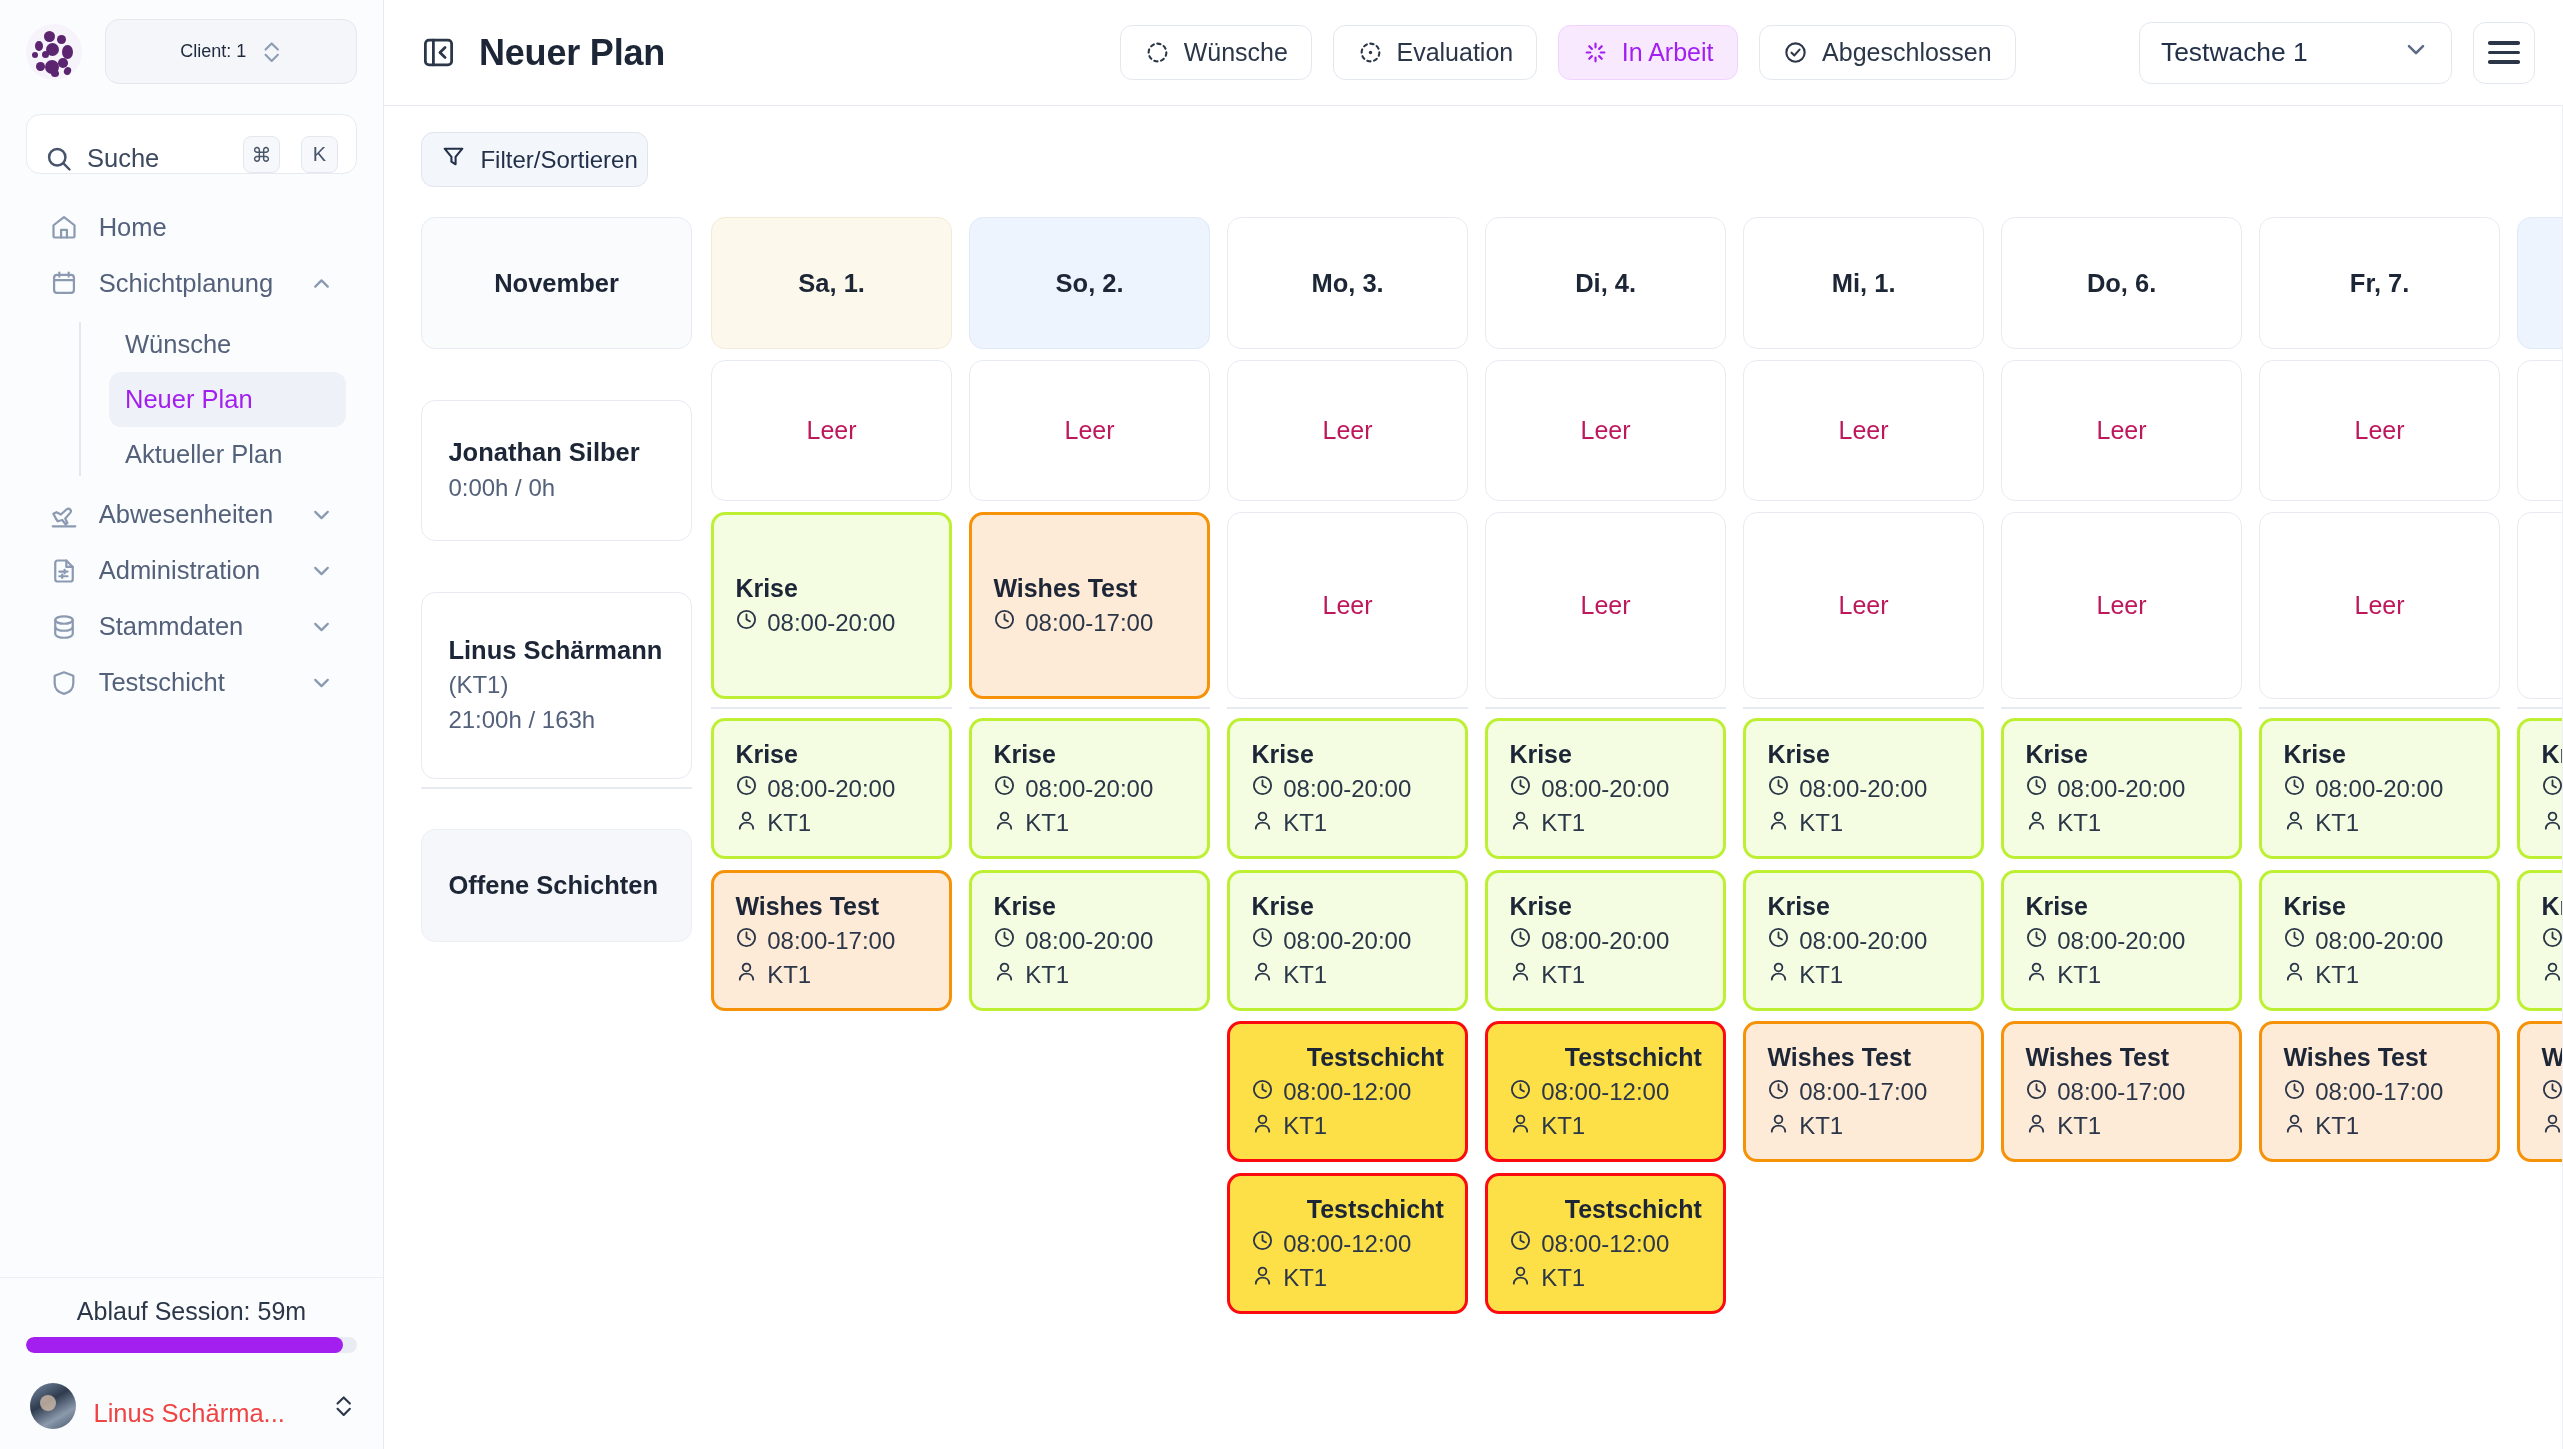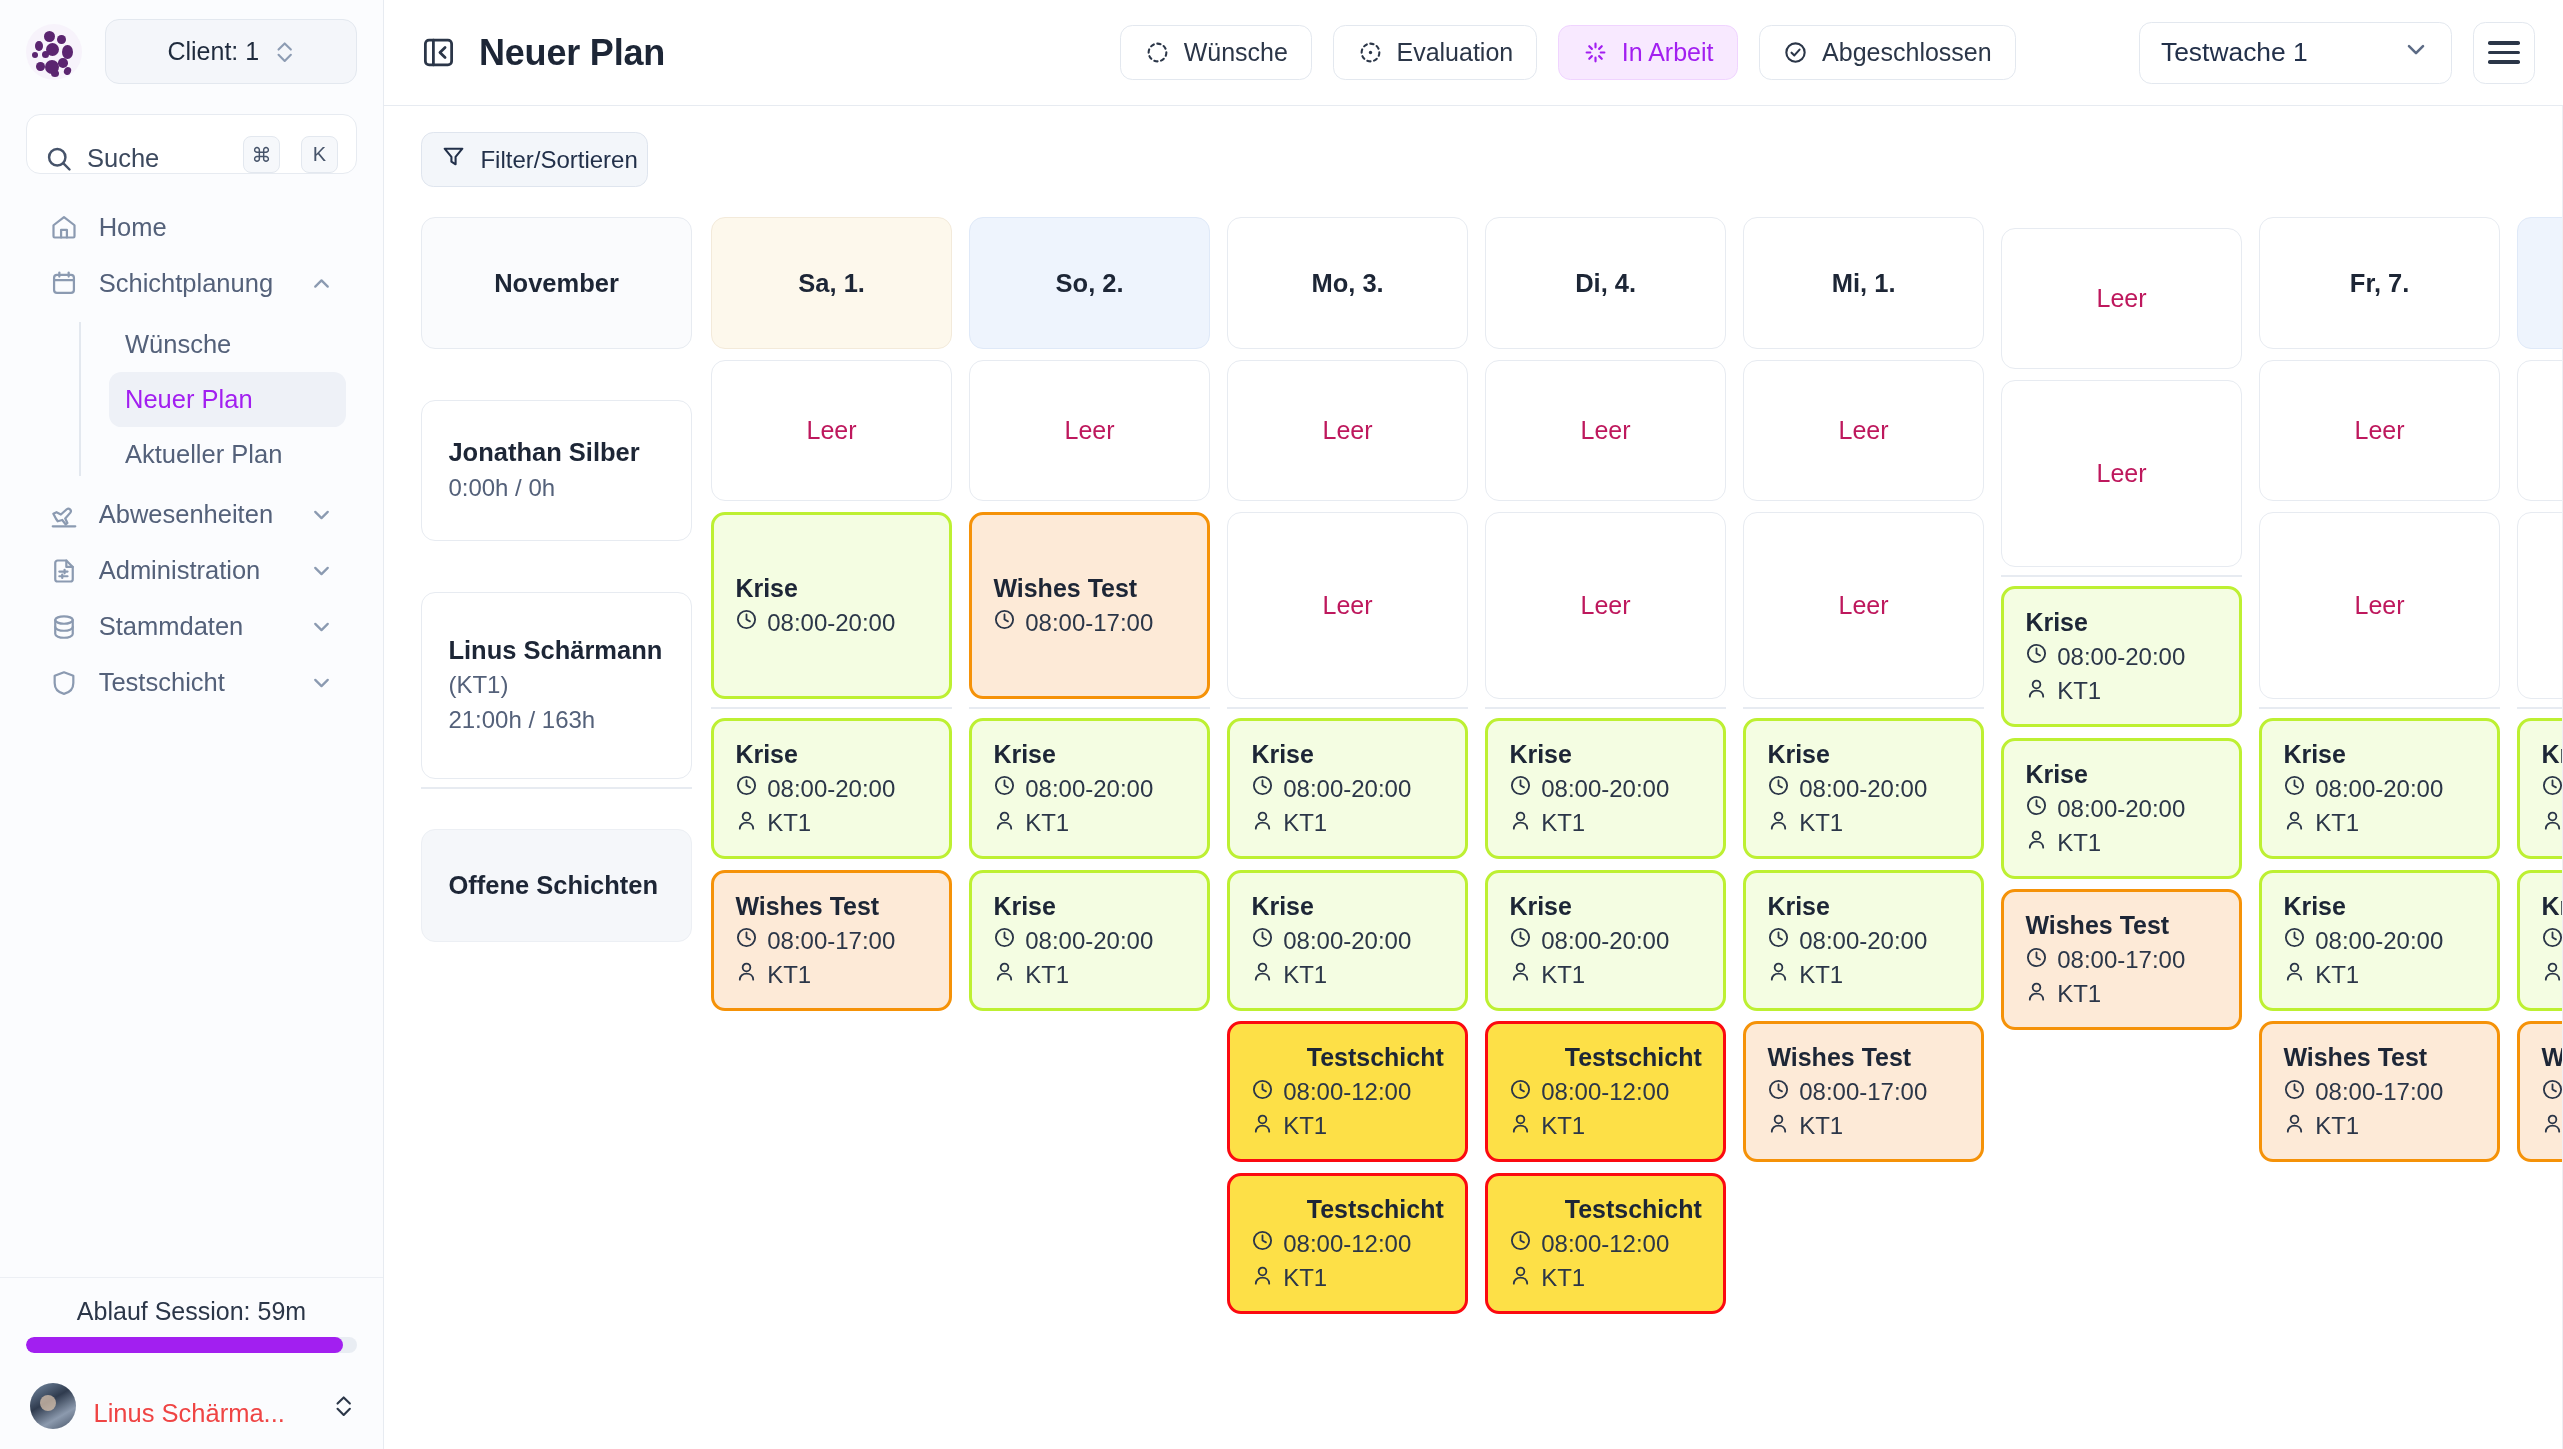--- a/index.html
+++ b/index.html
@@ -24,21 +24,21 @@
   .sb-top { padding: 19.4px 26.4px 0 26.4px; }
   .sb-brandrow { display: flex; align-items: center; gap: 23px; }
   .logo {
     width: 56px; height: 56px; border-radius: 50%;
     background: #f7f3fb; position: relative; flex: 0 0 56px;
   }
   .logo i { position: absolute; background: #5b2570; border-radius: 50%; display:block; }
   .client-pill {
     flex: 1; height: 65px; border: 1.8px solid #e3e8ef; border-radius: 14px;
     background: #f4f6fa; display: flex; align-items: center; justify-content: center;
-    gap: 16px; font-size: 25px; font-weight: 400; color: #1f2b3d;
+    gap: 16px; font-size: 18px; font-weight: 400; color: #1f2b3d;
   }
   .updown { display: flex; flex-direction: column; gap: 4.4px; color: #8d9cb3; line-height: 0.6; }
 
   .search-box {
     margin: 30px 0 0 0; height: 60px;
     border: 1.8px solid #e7ebf1; border-radius: 14px; background: #fff;
     display: flex; align-items: flex-end; padding: 0 17.6px; gap: 14px;
   }
   .search-box .s-ico { color: #46536a; display:flex; }
   .search-box .s-text { flex: 1; font-size: 25.5px; color: #3c495e; }
@@ -769,20 +769,21 @@
                       <circle cx="12" cy="7.8" r="4"></circle>
                       <path d="M5 20.5 c0-3.9 3.1-6.3 7-6.3 s7 2.4 7 6.3"></path>
                     </svg></span>
                   <span>KT1</span>
                 </div>
               </div>
               <div class="row-gap"></div>
               <div style="height: 141px;"></div>
             </div>
             <div class="day-col">
+              <div class="hdr-cell plain">Do, 6.</div>
               <div class="row-gap"></div>
               <div class="cell" style="height: 141px;">Leer</div>
               <div class="row-gap"></div>
               <div class="cell" style="height: 187px;">Leer</div>
               <div class="sep"></div>
               <div class="shift sh-green" style="height: 141px;">
                 <div class="s-title">Krise</div>
                 <div class="s-line">
                   <span><svg width="23" height="23" viewBox="0 0 24 24" fill="none" stroke="#2b3648" stroke-width="1.9" stroke-linecap="round" stroke-linejoin="round">
                       <circle cx="12" cy="12" r="9"></circle>

